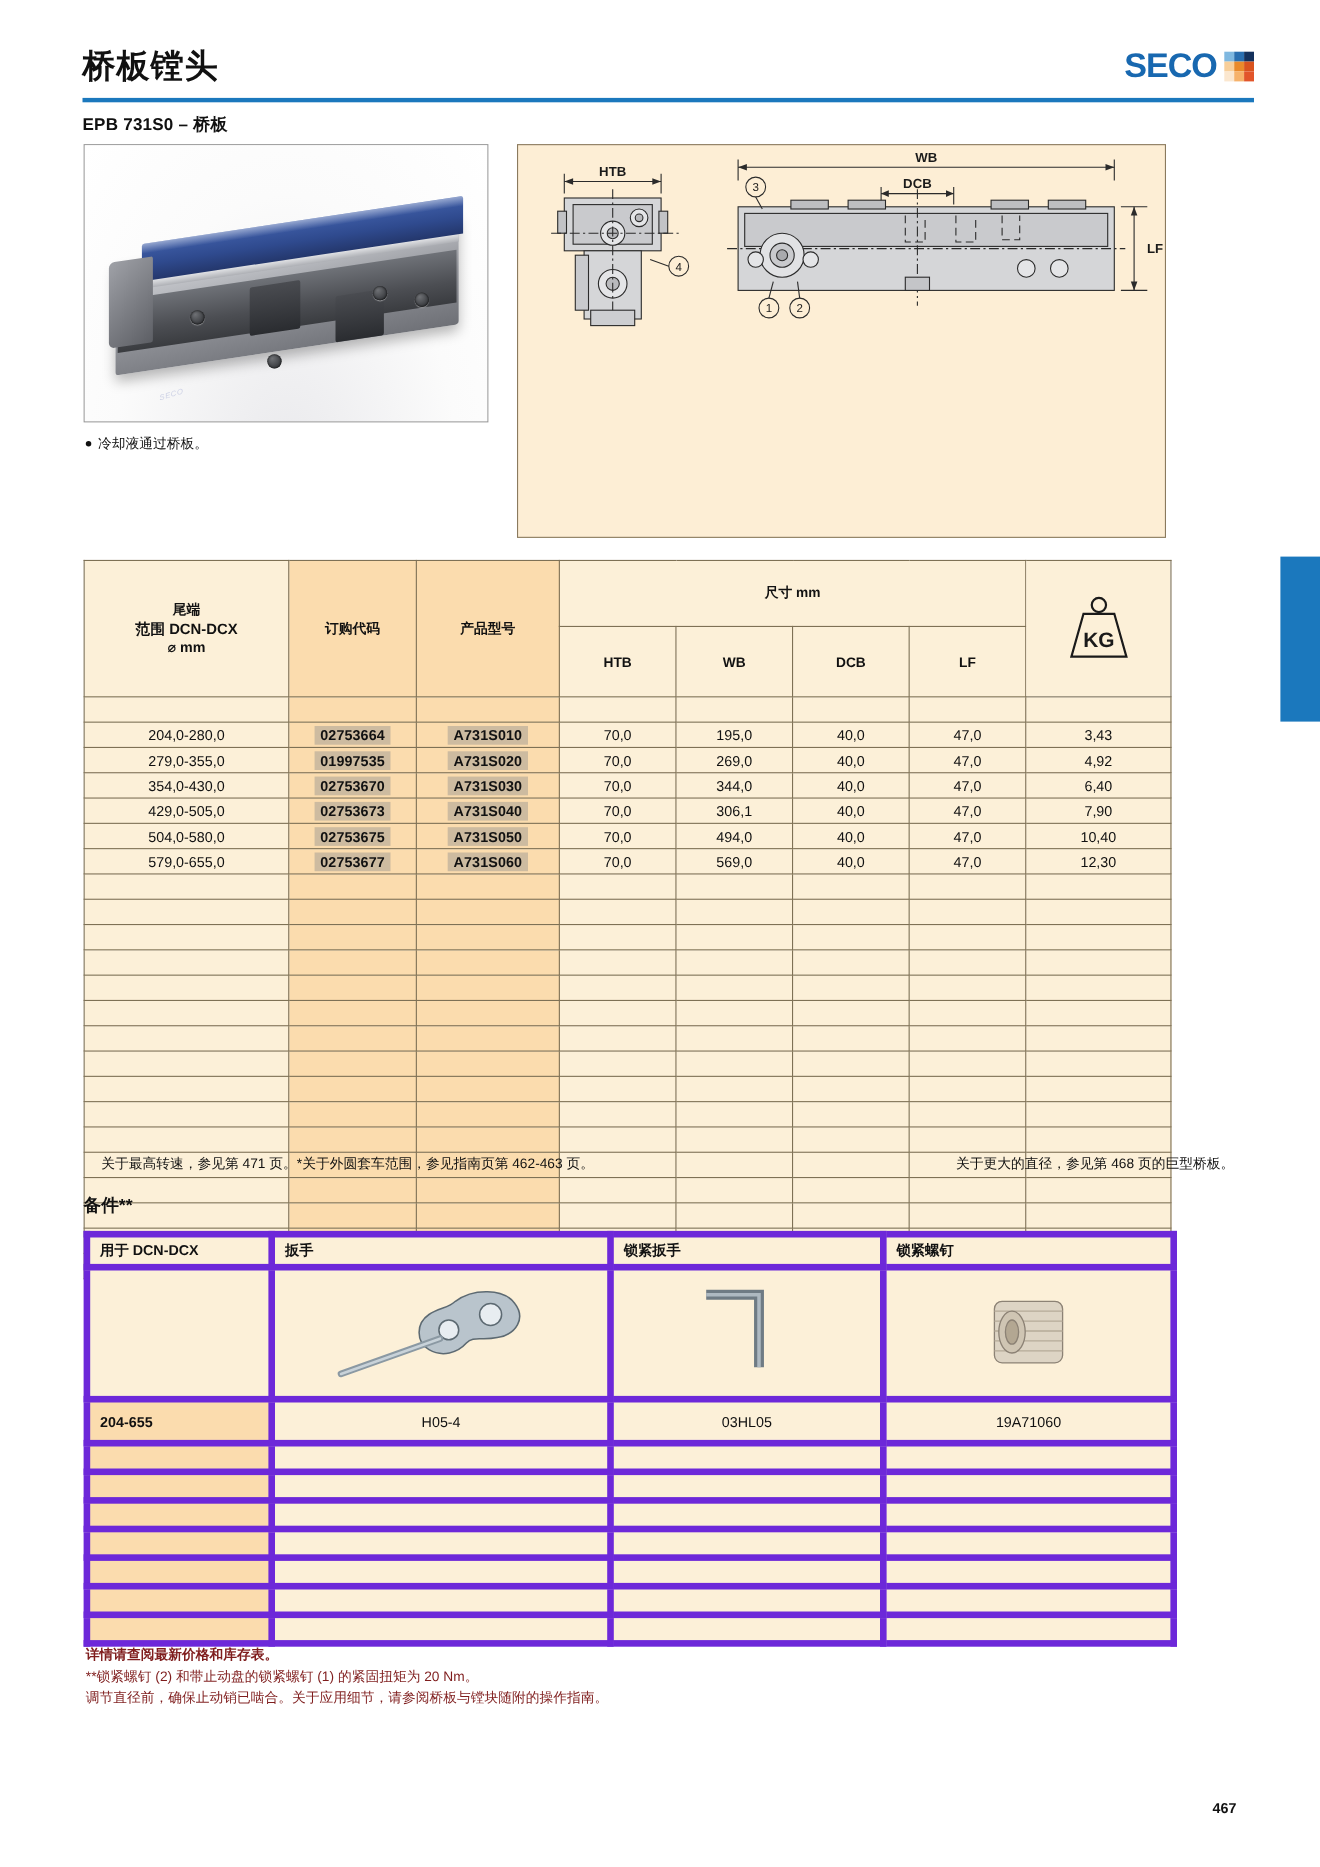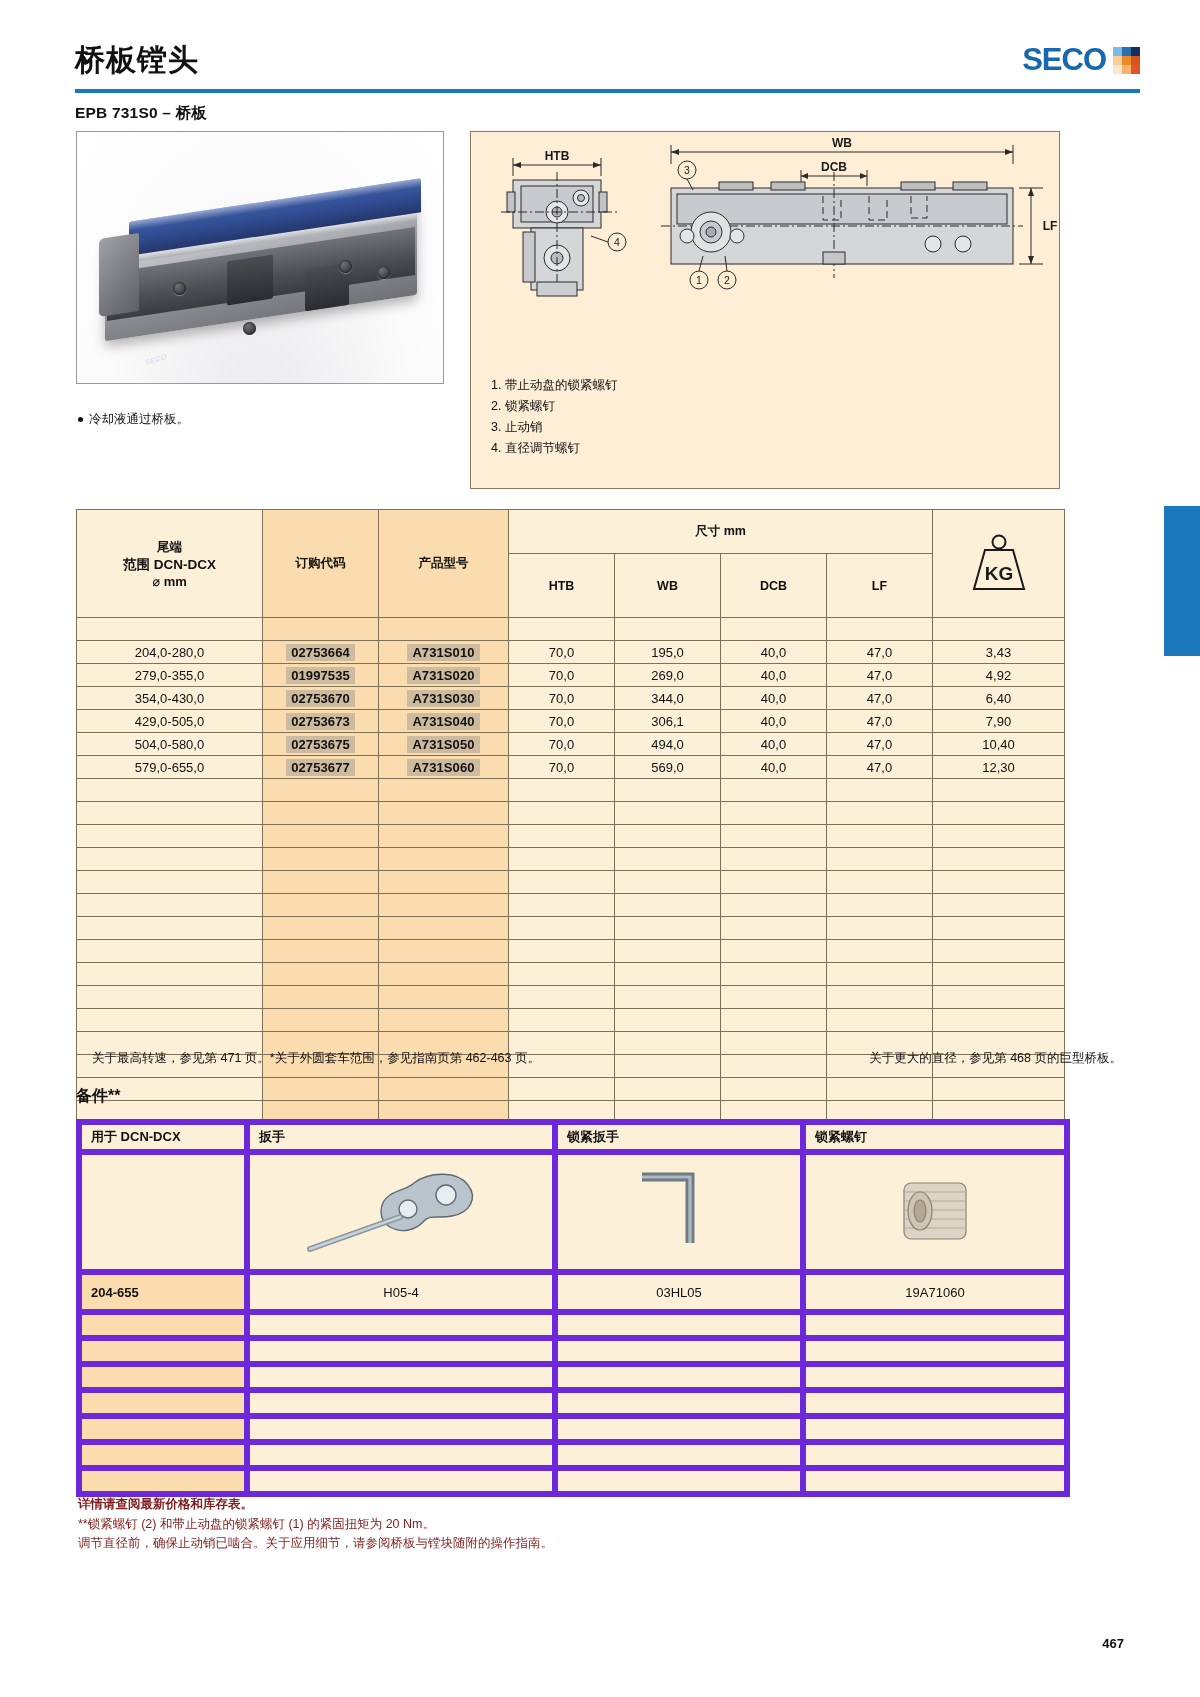--- a/index.html
+++ b/index.html
@@ -60,21 +60,21 @@
   .tool-rail {
     position: absolute; left: 54px; top: 100px; width: 286px; height: 9px;
     background: linear-gradient(180deg,#f0f1f3,#aeb0b5); transform: skewY(-8.5deg);
   }
   .screw { position: absolute; width: 13px; height: 13px; border-radius: 50%;
     background: radial-gradient(circle at 35% 30%, #6f7175 0%, #3b3d41 70%, #222 100%);
     box-shadow: inset 0 0 2px #000, 0 1px 1px rgba(255,255,255,.4); }
   .blk { position:absolute; background:linear-gradient(180deg,#4a4c51,#2a2c30); transform: skewY(-8.5deg); border-radius:2px; }
   .photo-label { position: absolute; left: 16px; top: 138px; font-size: 7px; color:#cfd3e6; transform: skewY(-8.5deg); letter-spacing:.5px; }
 
-  .bullet-note { position: absolute; left: 78px; top: 395px; font-size: 12.5px; color: #111; margin-top: 16px; }
+  .bullet-note { position: absolute; left: 78px; top: 395px; font-size: 12.5px; color: #111; }
   .bullet-note .dot { display:inline-block; width:5px; height:5px; border-radius:50%; background:#111; vertical-align:middle; margin-right:6px; }
 
   
   .diagram-box {
     position: absolute; left: 470px; top: 131px; width: 590px; height: 358px;
     background: #fdeed5; border: 1px solid #8a7a5e;
   }
   .diagram-svg { position: absolute; left: 0; top: 0; }
   .legend { position: absolute; left: 20px; top: 243px; font-size: 12.5px; line-height: 21px; color: #111; }
 
@@ -87,21 +87,21 @@
   .main-table th, .main-table td {
     border: 1px solid #7e7155; text-align: center; vertical-align: middle;
     background: #fcf0d8; padding: 0;
   }
   .main-table th { font-weight: bold; font-size: 12.5px; }
   .th-range { height: 108px; }
   .th-range .l1 { font-size: 12.5px; font-weight: bold; }
   .th-range .l2 { font-size: 13.5px; font-weight: bold; }
   .th-range .l3 { font-size: 13px; font-weight: bold; }
   .col-shade { background: #fbdcae !important; }
-  .th-dim { height: 44px; font-size: 13px; }
+  .th-dim { height: 60px; font-size: 13px; }
   .th-sub { height: 64px; font-size: 13.5px; }
   .main-table tbody td { height: 23px; font-size: 13px; }
   .hl { background: rgba(140,140,140,.42); padding: 1px 5px; font-weight: bold; letter-spacing: .1px; }
   .kg-cell { height: 108px; position: relative; }
   .kg-icon { display:flex; justify-content:center; }
 
   
   .fnote-l { position: absolute; left: 92px; top: 1050px; font-size: 12.5px; color: #111; }
   .fnote-r { position: absolute; right: 78px; top: 1050px; font-size: 12.5px; color: #111; }
   .sec-title { position: absolute; left: 76px; top: 1086px; font-size: 16px; font-weight: bold; color: #111; }
@@ -257,26 +257,20 @@
         <text x="363" y="39">DCB</text>
         <text x="579" y="98">LF</text>
       </g>
       <g font-family="Liberation Sans, sans-serif" font-size="10.5" fill="#1a1a1a" text-anchor="middle">
         <text x="216" y="42">3</text>
         <text x="228" y="152">1</text>
         <text x="256" y="152">2</text>
         <text x="146" y="114">4</text>
       </g>
     </svg>
-    <div class="legend">
-      <div>1. 带止动盘的锁紧螺钉</div>
-      <div>2. 锁紧螺钉</div>
-      <div>3. 止动销</div>
-      <div>4. 直径调节螺钉</div>
-    </div>
   </div>
 
   <div class="side-tab"></div>
 
   <table class="main-table">
     <colgroup>
       <col style="width:186px">
         <col style="width:116px">
         <col style="width:130px">
       <col style="width:106px">

